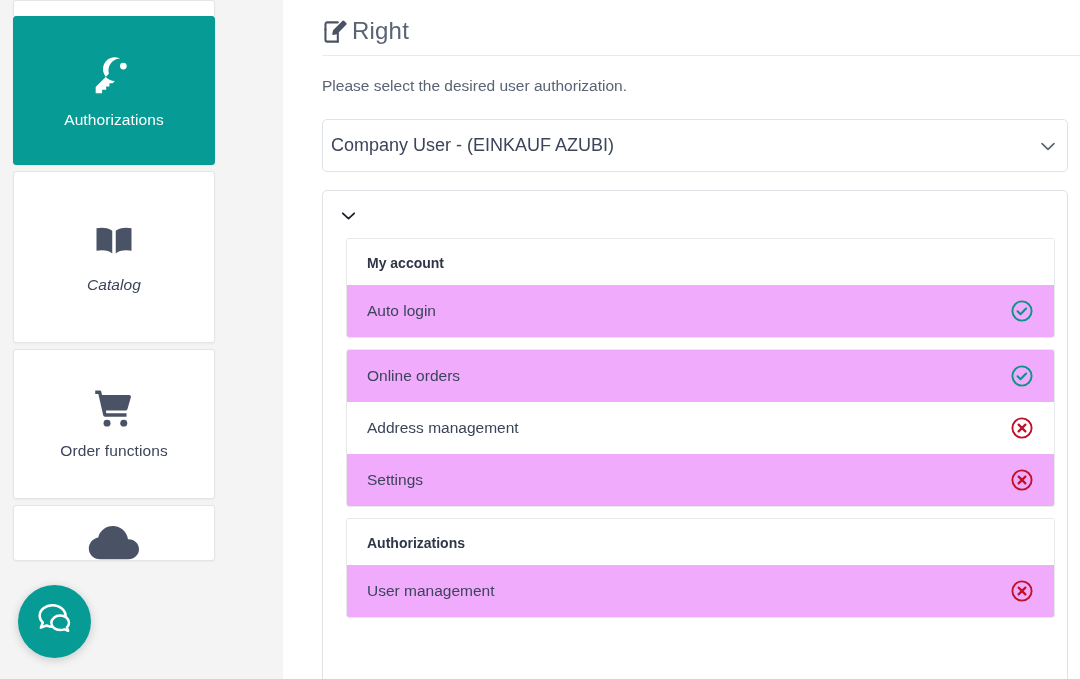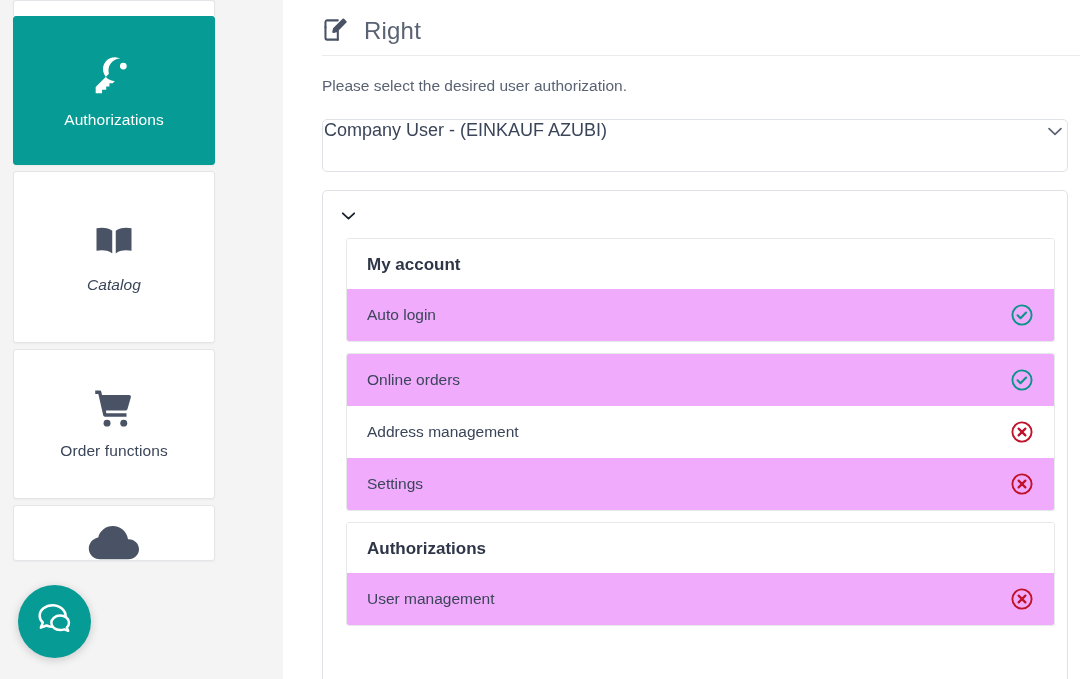--- a/index.html
+++ b/index.html
@@ -95,22 +95,22 @@
     padding: 0;
   }
 
   .page-head {
     margin: 0 0 0 39px;
     padding-top: 17px;
     padding-bottom: 10px;
     padding-right: 14px;
     border-bottom: 1px solid #e8eaec;
     display: flex;
-    align-items: flex-start;
-    gap: 16px;
+    align-items: flex-end;
+    gap: 4px;
   }
   .page-head .title-icon { line-height: 0; }
   .page-title {
     font-size: 24px;
     color: #5a6374;
     font-weight: 400;
     letter-spacing: 0.2px;
   }
 
   .intro {
@@ -122,22 +122,22 @@
   
   .select-box {
     position: relative;
     margin: 24px 0 0 39px;
     width: 746px;
     height: 53px;
     background: #ffffff;
     border: 1px solid #dfe2e6;
     border-radius: 5px;
     display: flex;
-    align-items: flex-start;
-    padding: 0 1px;
+    align-items: center;
+    padding: 0 8px;
     cursor: pointer;
   }
   .select-value {
     font-size: 18px;
     color: #3b4559;
     flex: 1;
   }
   .select-chevron { line-height: 0; }
 
   
@@ -171,21 +171,21 @@
   }
 
   .group {
     margin: 0 12px 11px 23px;
     border: 1px solid #e6e8ea;
     border-radius: 3px;
     overflow: hidden;
     background: #ffffff;
   }
   .group-title {
-    font-size: 17px;
+    font-size: 14px;
     color: #2e3647;
     font-weight: 700;
     padding: 16px 20px 14px 20px;
     background: #ffffff;
   }
   .perm-row {
     display: flex;
     align-items: center;
     justify-content: space-between;
     padding: 14px 20px 14px 20px;

